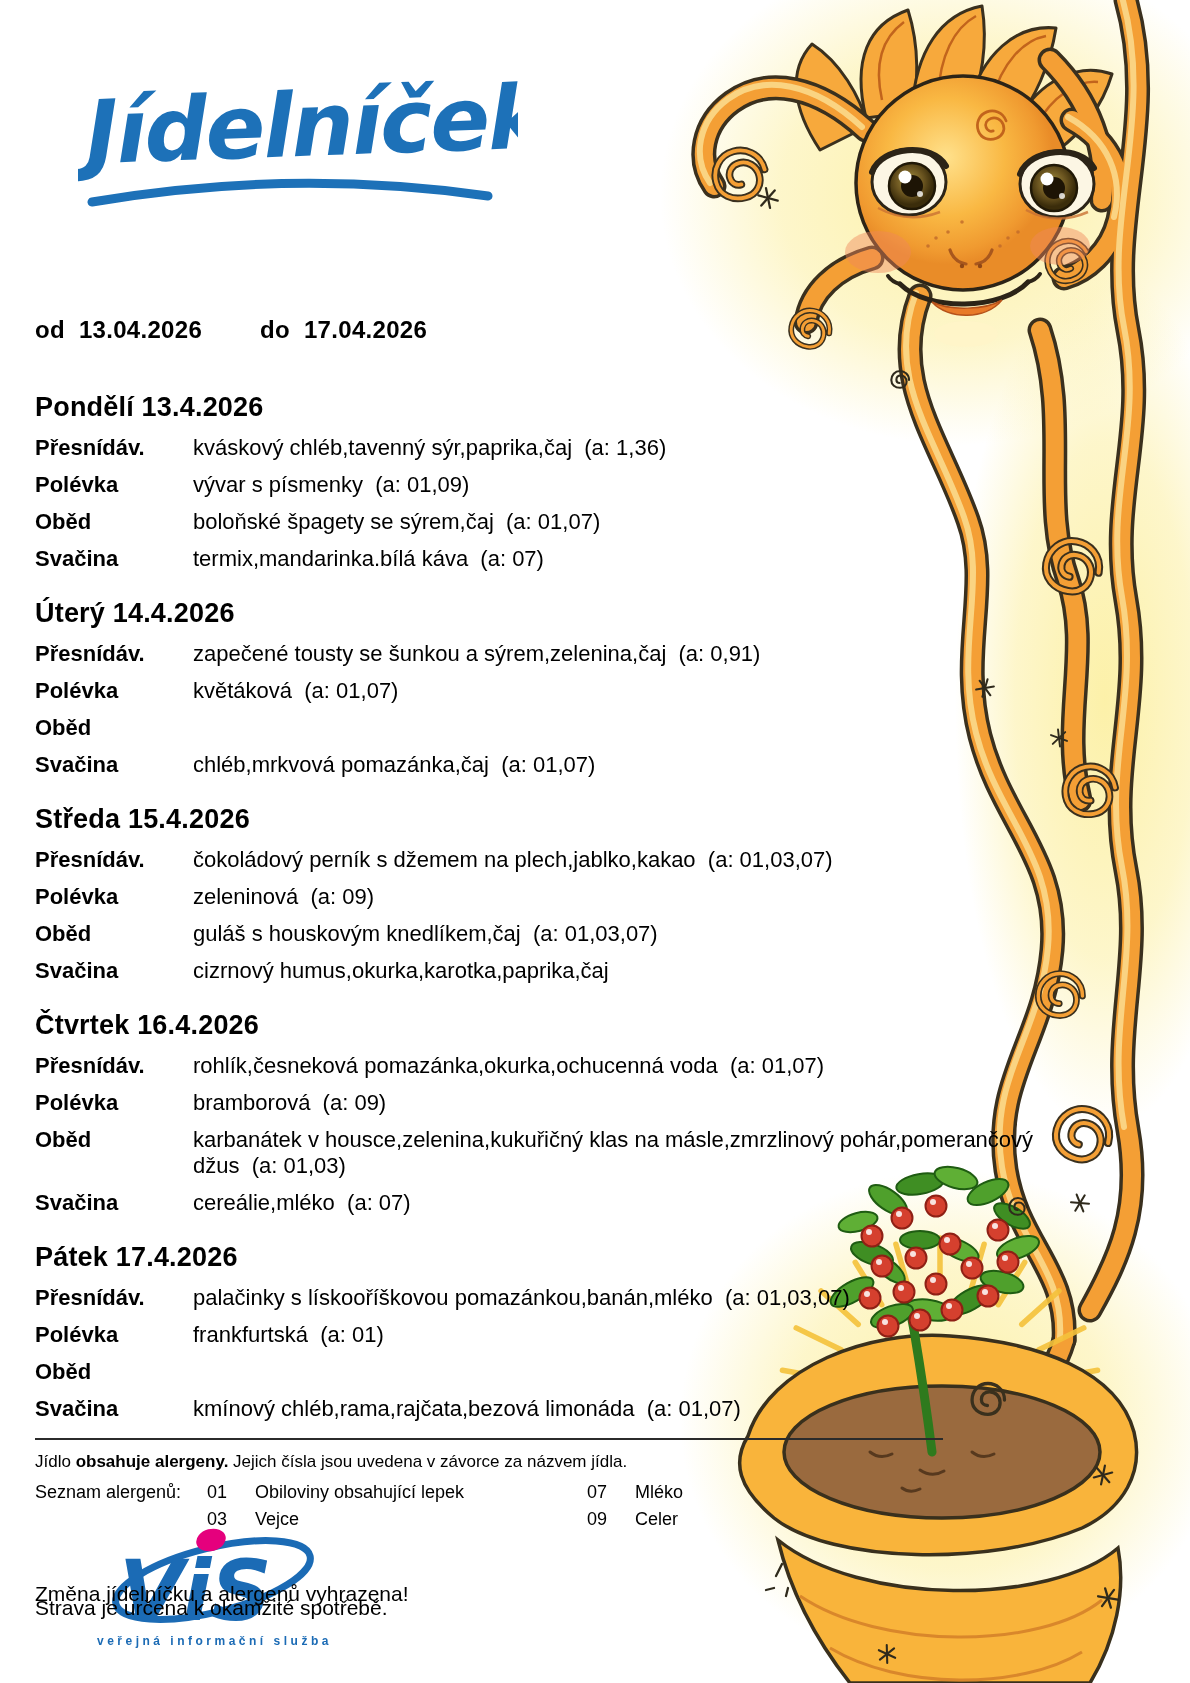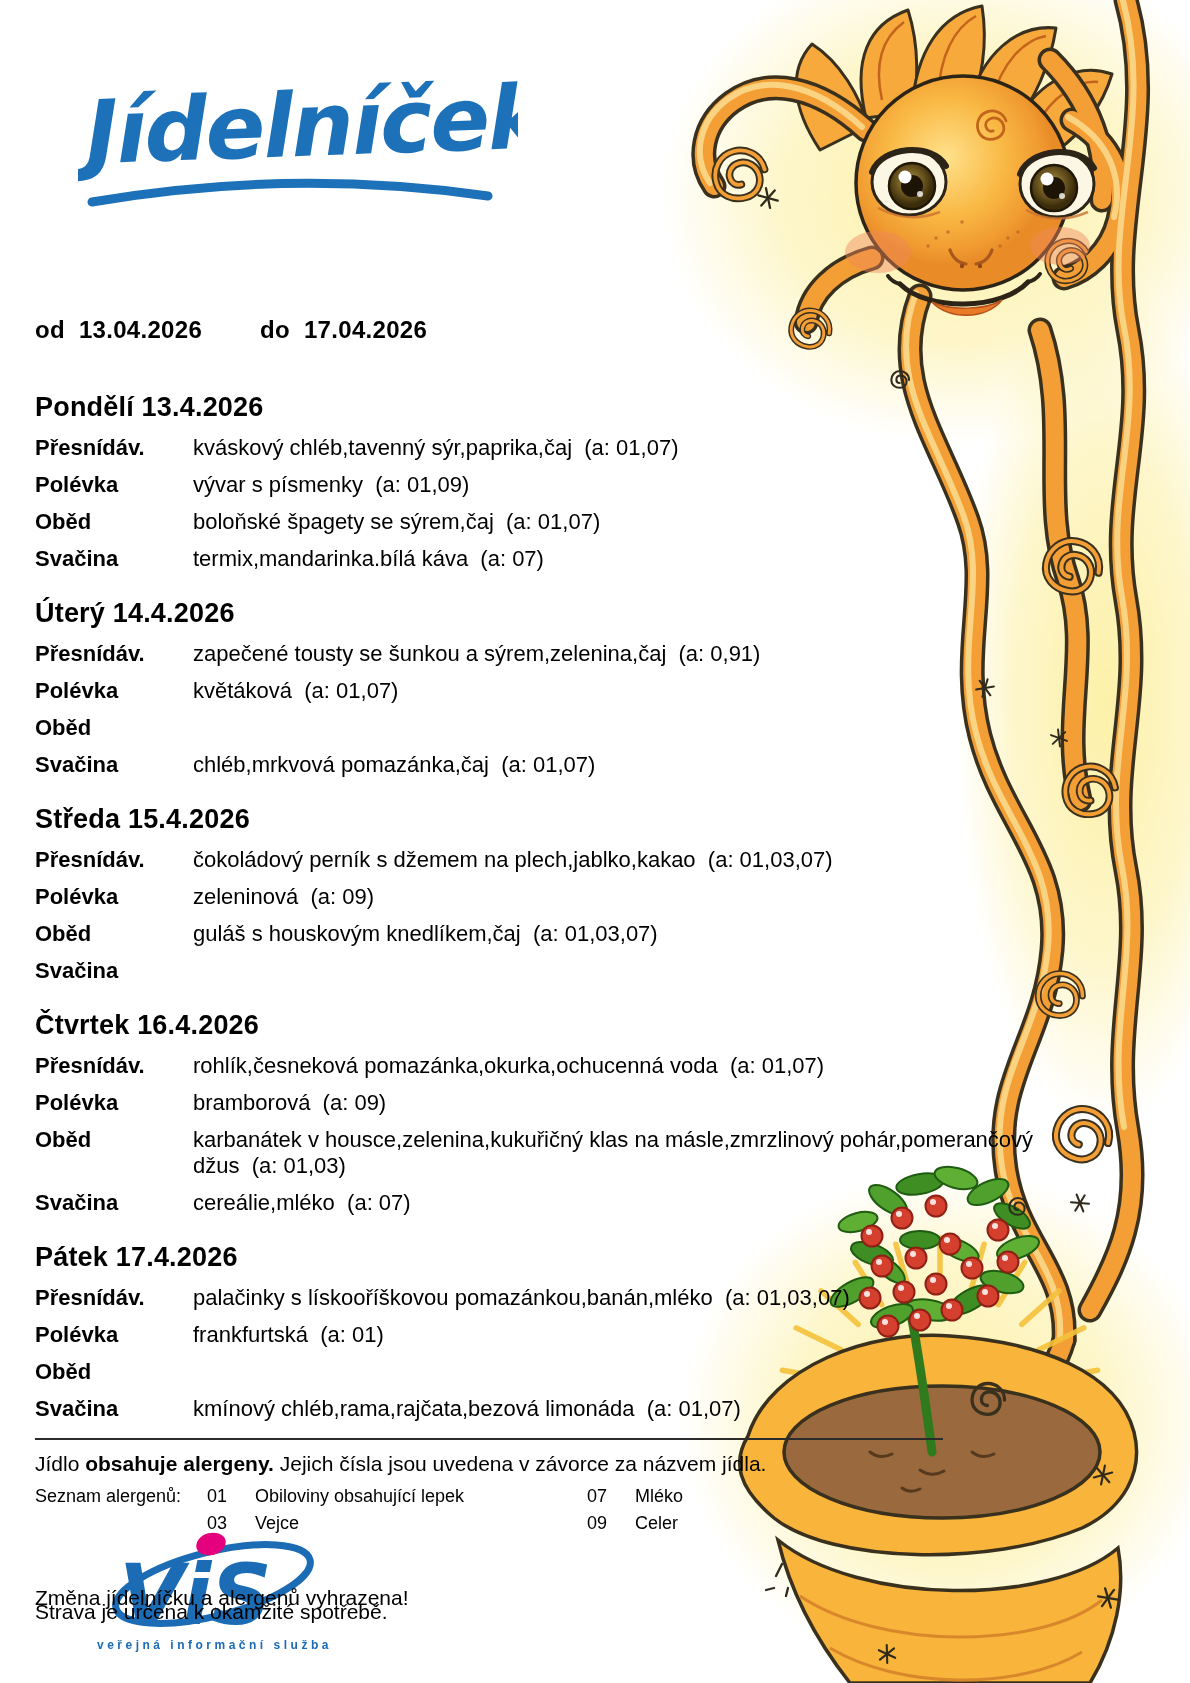--- a/index.html
+++ b/index.html
@@ -13,21 +13,21 @@
   .menu{position:absolute;top:316px;left:35px;width:1032px;z-index:2;}
   .date-range{font-size:24px;font-weight:bold;margin-bottom:48px;letter-spacing:.3px;}
   .date-range .gap{display:inline-block;width:58px;}
   .date-range .sp{display:inline-block;width:14px;}
   .day{margin-top:26px;}
   .day h2{font-size:27px;font-weight:bold;margin:0 0 12px 0;letter-spacing:.2px;}
   .row{display:flex;margin-bottom:11px;line-height:26px;}
   .row-label{flex:0 0 158px;font-weight:bold;font-size:22px;}
   .row-text{flex:1;font-size:22px;white-space:pre-wrap;}
   .rule{border:none;border-top:2px solid #2b2b2b;width:908px;margin:16px 0 0 0;}
-  .allergy-note{font-size:21px;margin-top:12px;white-space:pre-wrap;}
+  .allergy-note{font-size:17px;margin-top:12px;white-space:pre-wrap;}
   .allergy-note b{font-weight:bold;}
   .allergen-table{margin-top:10px;font-size:18px;}
   .allergen-row{display:flex;margin-bottom:6px;}
   .allergen-row .alabel{flex:0 0 172px;}
   .allergen-row .acode{flex:0 0 48px;}
   .allergen-row .aname{flex:0 0 332px;}
   .allergen-row .acode2{flex:0 0 48px;}
   .allergen-row .aname2{flex:1;}
   .vis-wrap{position:relative;margin-top:8px;height:134px;}
   .vis-logo{position:absolute;left:28px;top:-12px;}
@@ -299,21 +299,21 @@
   <div class="menu">
 
     <div class="date-range">
       <span>od</span><span class="sp"></span><span>13.04.2026</span><span class="gap"></span><span>do</span><span class="sp"></span><span>17.04.2026</span>
     </div>
 
     <section class="day" style="margin-top:0;">
       <h2>Pondělí 13.4.2026</h2>
       <div class="row">
         <div class="row-label">Přesnídáv.</div>
-        <div class="row-text">kváskový chléb,tavenný sýr,paprika,čaj  (a: 01,07)</div>
+        <div class="row-text">kváskový chléb,tavenný sýr,paprika,čaj  (a: 1,36)</div>
       </div>
       <div class="row">
         <div class="row-label">Polévka</div>
         <div class="row-text">vývar s písmenky  (a: 01,09)</div>
       </div>
       <div class="row">
         <div class="row-label">Oběd</div>
         <div class="row-text">boloňské špagety se sýrem,čaj  (a: 01,07)</div>
       </div>
       <div class="row">
@@ -350,20 +350,21 @@
       <div class="row">
         <div class="row-label">Polévka</div>
         <div class="row-text">zeleninová  (a: 09)</div>
       </div>
       <div class="row">
         <div class="row-label">Oběd</div>
         <div class="row-text">guláš s houskovým knedlíkem,čaj  (a: 01,03,07)</div>
       </div>
       <div class="row">
         <div class="row-label">Svačina</div>
+        <div class="row-text">cizrnový humus,okurka,karotka,paprika,čaj</div>
       </div>
     </section>
 
     <section class="day">
       <h2>Čtvrtek 16.4.2026</h2>
       <div class="row">
         <div class="row-label">Přesnídáv.</div>
         <div class="row-text">rohlík,česneková pomazánka,okurka,ochucenná voda  (a: 01,07)</div>
       </div>
       <div class="row">

